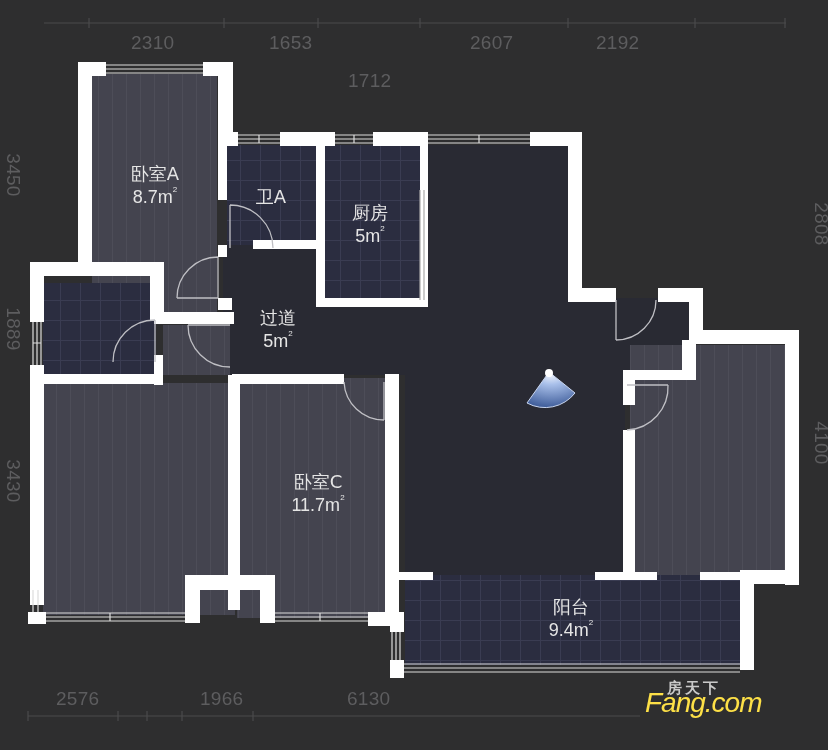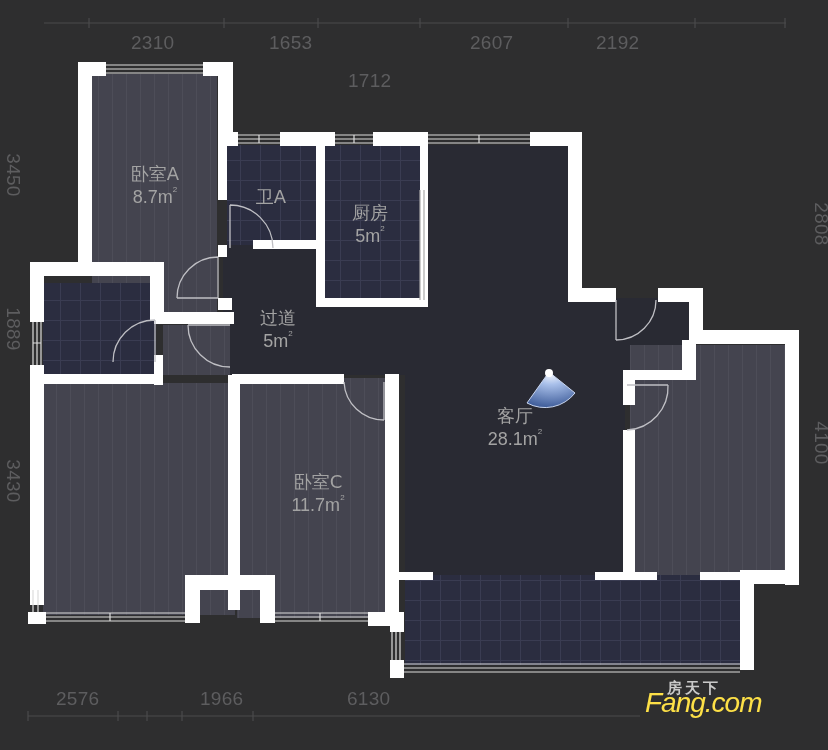--- a/index.html
+++ b/index.html
@@ -1,20 +1,20 @@
 <!DOCTYPE html>
 <html><head>
 <meta charset="utf-8">
 <style>
   html,body{margin:0;padding:0;background:#2e2e2f;}
   #root{position:relative;width:828px;height:750px;overflow:hidden;background:#2e2e2f;font-family:"Liberation Sans","DejaVu Sans",sans-serif;}
   svg{position:absolute;left:0;top:0;}
   .dim{position:absolute;color:#5d5d5f;font-size:19px;font-family:"Liberation Sans",sans-serif;letter-spacing:0.3px;}
   .dim.v{transform:rotate(90deg);transform-origin:center center;}
-  .room-label{position:absolute;color:#a3a3a3;text-align:center;font-family:"DejaVu Sans","Liberation Sans",sans-serif;line-height:1.25;}
+  .room-label{position:absolute;color:#e5e5e5;text-align:center;font-family:"DejaVu Sans","Liberation Sans",sans-serif;line-height:1.25;}
   .room-label .nm{font-size:18px;display:block;}
   .room-label .ar{font-size:18px;display:block;font-family:"Liberation Sans",sans-serif;}
   .room-label .ar sup{font-size:8px;vertical-align:top;position:relative;top:-1px;}
   #logo{position:absolute;left:645px;top:677px;width:175px;height:60px;}
   #logo .cn{position:absolute;left:22px;top:2px;font-size:15px;font-weight:bold;color:#c9c9c9;letter-spacing:3px;font-family:"DejaVu Sans",sans-serif;}
   #logo .en{position:absolute;left:0;top:10px;font-size:28px;font-weight:normal;font-style:italic;color:#fde047;font-family:"Liberation Sans",sans-serif;letter-spacing:-1px;}
 </style>
 </head>
 <body>
 
@@ -183,27 +183,27 @@
   <span class="nm">卫A</span>
 </div>
 <div class="room-label" style="left:335px;top:202px;width:70px;">
   <span class="nm">厨房</span>
   <span class="ar"><span>5m</span><sup>2</sup></span>
 </div>
 <div class="room-label" style="left:250px;top:307px;width:56px;">
   <span class="nm">过道</span>
   <span class="ar"><span>5m</span><sup>2</sup></span>
 </div>
-<div class="room-label" style="left:475px;top:405px;width:80px;">
-  <span class="nm">客厅</span>
-  <span class="ar"><span>28.1m</span><sup>2</sup></span>
-</div>
 <div class="room-label" style="left:278px;top:471px;width:80px;">
   <span class="nm">卧室C</span>
   <span class="ar"><span>11.7m</span><sup>2</sup></span>
 </div>
+<div class="room-label" style="left:536px;top:596px;width:70px;">
+  <span class="nm">阳台</span>
+  <span class="ar"><span>9.4m</span><sup>2</sup></span>
+</div>
 
 <div id="logo">
   <span class="cn">房天下</span>
   <span class="en">Fang.com</span>
 </div>
 
 </div>
 
 </body></html>

